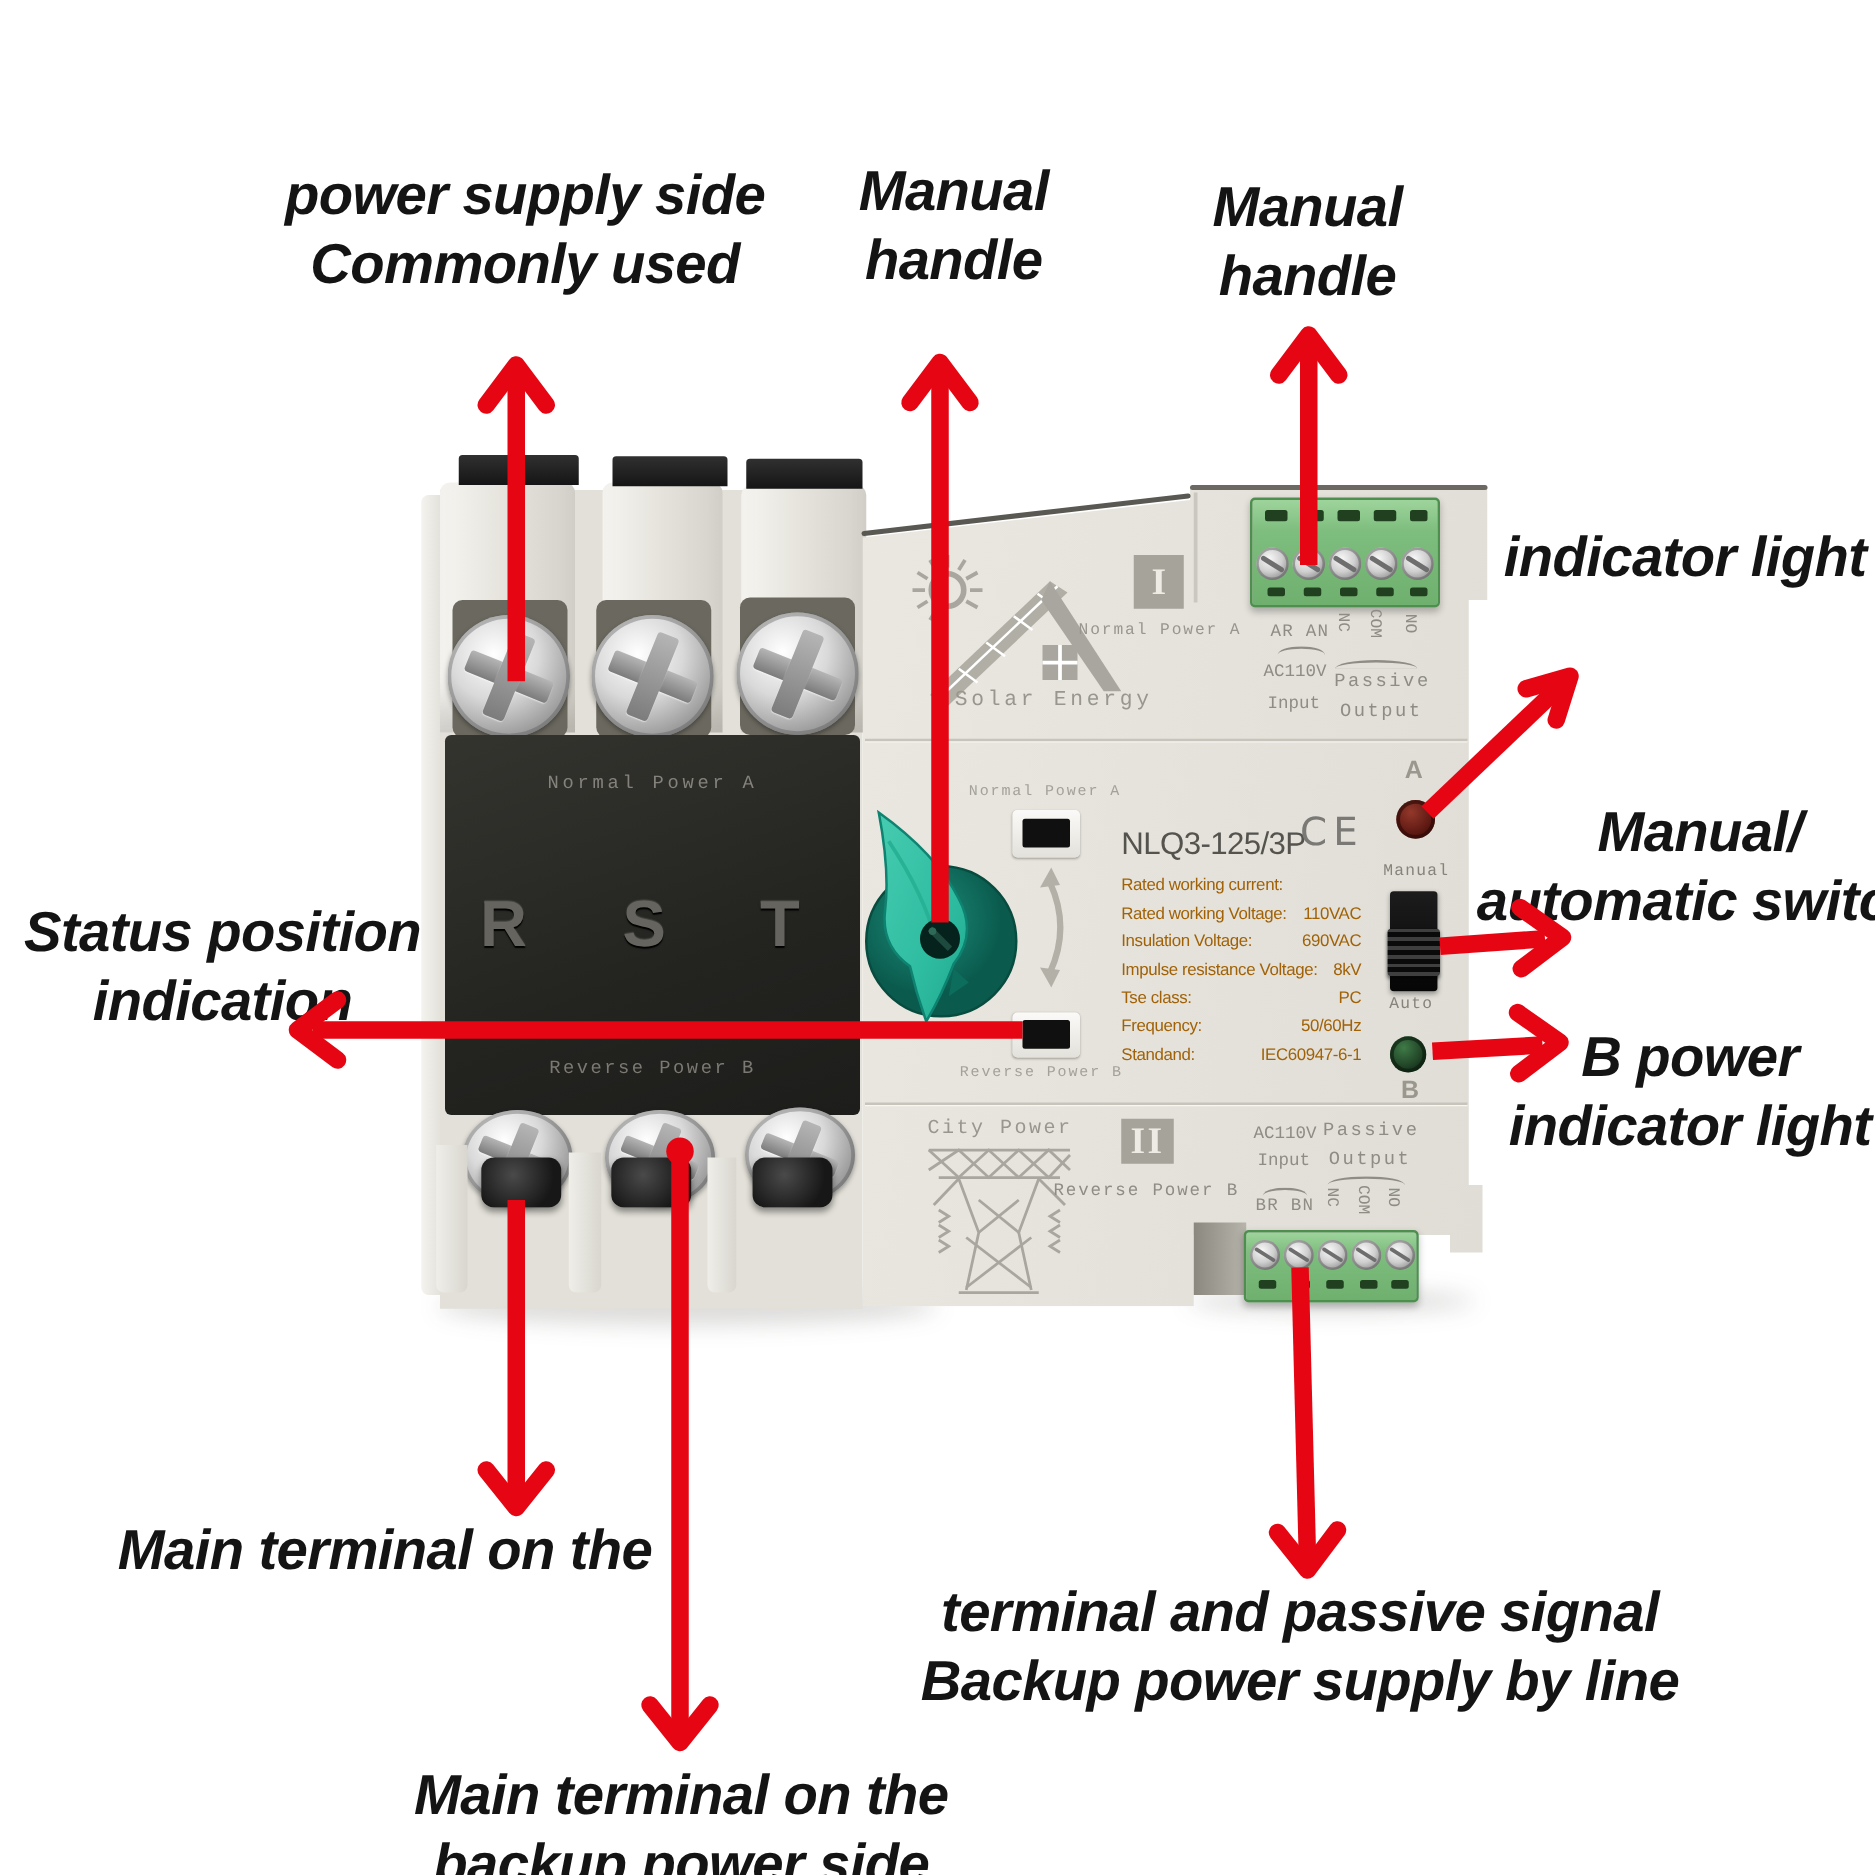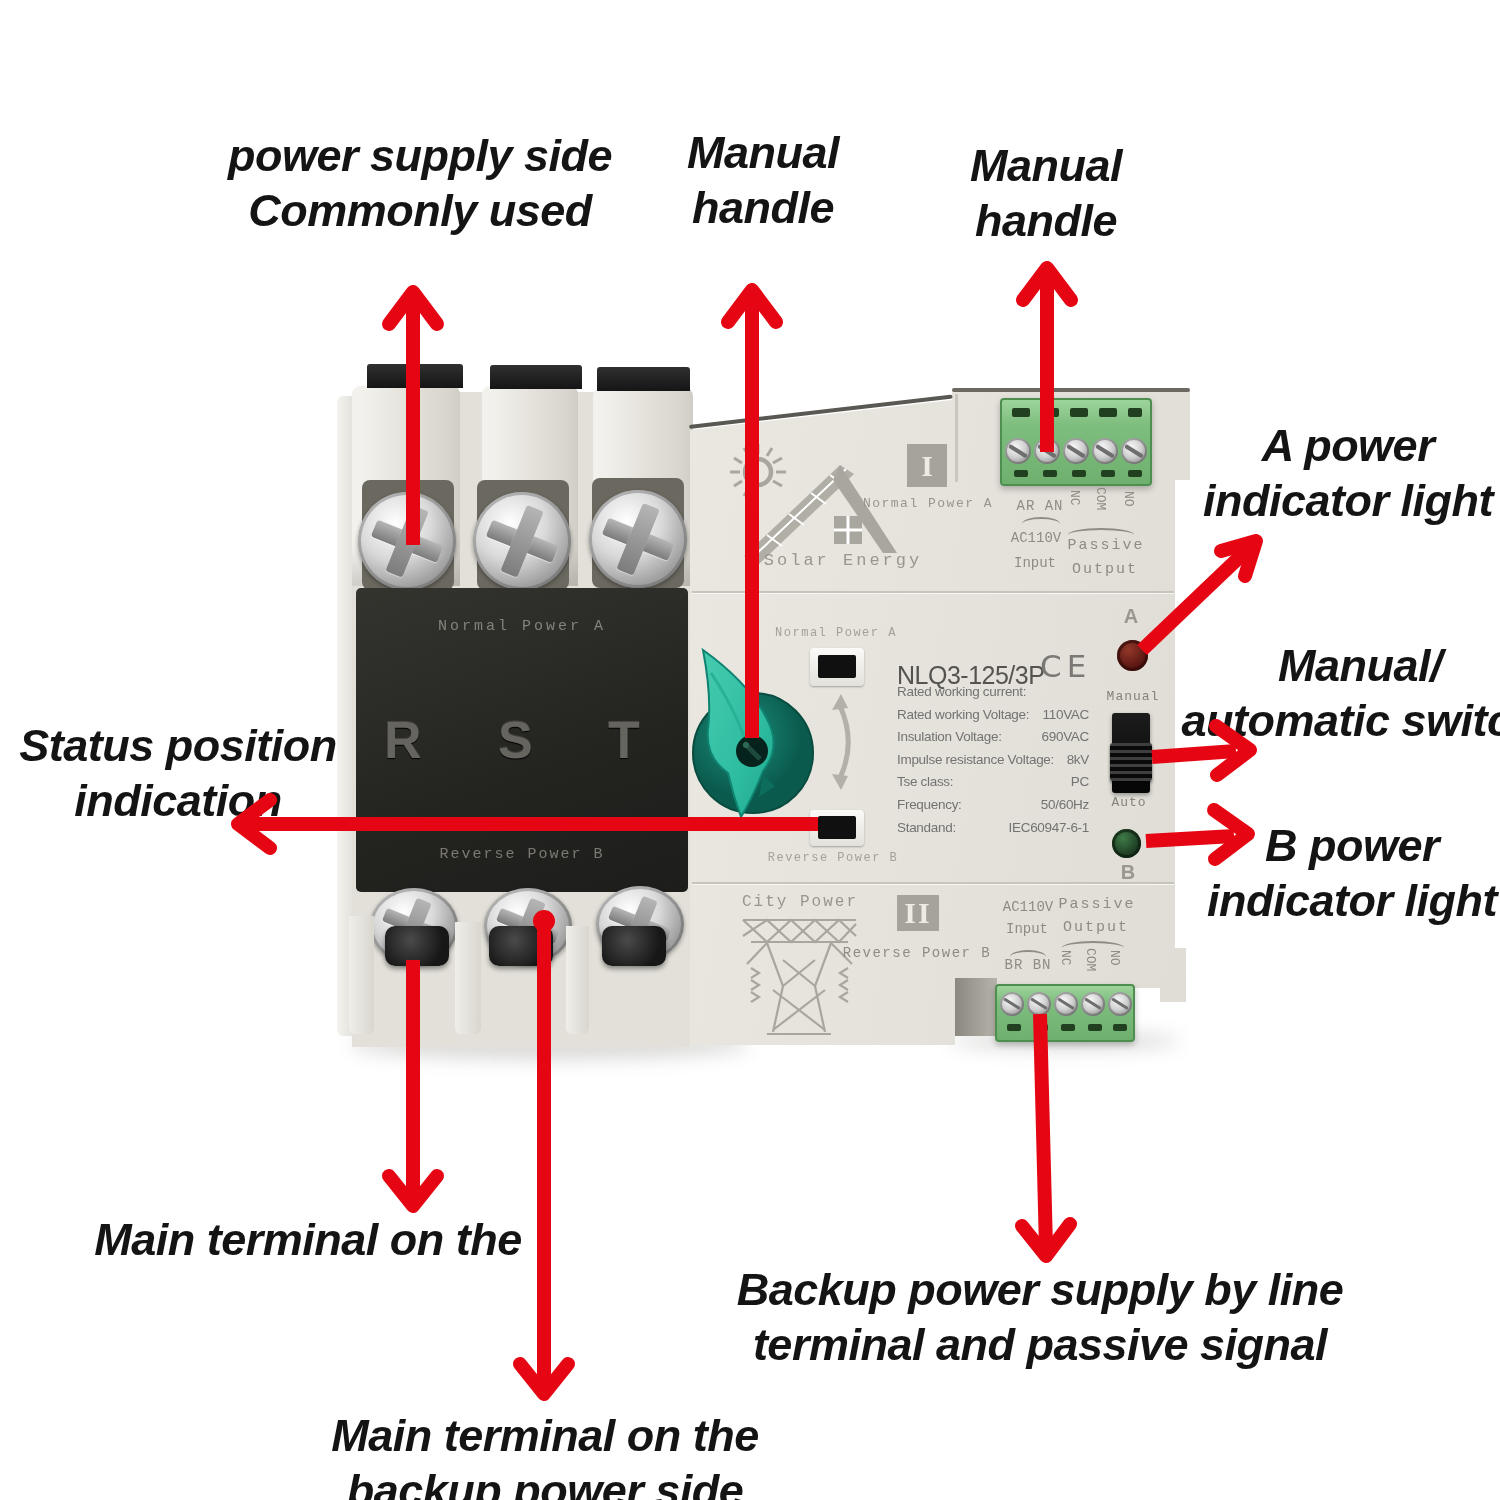--- a/index.html
+++ b/index.html
@@ -44,21 +44,21 @@
   .tscrew i{position:absolute;left:50%;top:50%;width:80%;height:14%;background:#6e6e6e;
             transform:translate(-50%,-50%) rotate(32deg);border-radius:2px;}
   .graybox{position:absolute;background:#a5a39a;color:#eeebe4;display:flex;align-items:center;
            justify-content:center;font-family:"Liberation Serif",serif;font-weight:bold;}
   .window{position:absolute;background:linear-gradient(#fbfaf8,#e3e1da);border-radius:4px;
           box-shadow:0 1px 2px rgba(0,0,0,.3);}
   .window .glass{position:absolute;left:15%;top:18%;width:70%;height:62%;background:#101010;border-radius:2px;}
   .brace{position:absolute;border-top:2px solid #8e8c84;border-radius:50%/100% 100% 0 0;height:5px;}
   .vword{position:absolute;transform:rotate(90deg);transform-origin:left top;white-space:nowrap;}
   .led{position:absolute;border-radius:50%;}
-  #specs{position:absolute;left:897px;top:681px;width:192px;color:#737373;font-size:13.5px;
+  #specs{position:absolute;left:897px;top:697px;width:192px;color:#a16207;font-size:13.5px;
          line-height:22.6px;letter-spacing:-0.3px;}
   .specrow{display:flex;justify-content:space-between;white-space:nowrap;}
   .shadow{position:absolute;background:rgba(60,58,52,.18);filter:blur(9px);border-radius:50%;}
 </style>
 </head>
 <body>
 
 <div id="stage">
 
   <div>
@@ -384,21 +384,20 @@
   </div>
   <div class="ann" style="left:763px;top:125px;">
     <div>Manual</div>
     <div>handle</div>
   </div>
   <div class="ann" style="left:1046px;top:138px;">
     <div>Manual</div>
     <div>handle</div>
   </div>
   <div class="ann" style="left:1348px;top:418px;">
-    <div>A power</div>
     <div>indicator light</div>
   </div>
   <div class="ann" style="left:1360px;top:638px;">
     <div>Manual/</div>
     <div>automatic switch</div>
   </div>
   <div class="ann" style="left:1352px;top:818px;">
     <div>B power</div>
     <div>indicator light</div>
   </div>
@@ -407,17 +406,17 @@
     <div>indication</div>
   </div>
   <div class="ann" style="left:308px;top:1212px;">
     <div>Main terminal on the</div>
   </div>
   <div class="ann" style="left:545px;top:1408px;">
     <div>Main terminal on the</div>
     <div>backup power side</div>
   </div>
   <div class="ann" style="left:1040px;top:1262px;">
+    <div>terminal and passive signal</div>
     <div>Backup power supply by line</div>
-    <div>terminal and passive signal</div>
   </div>
 
 </div>
 
 </body></html>

